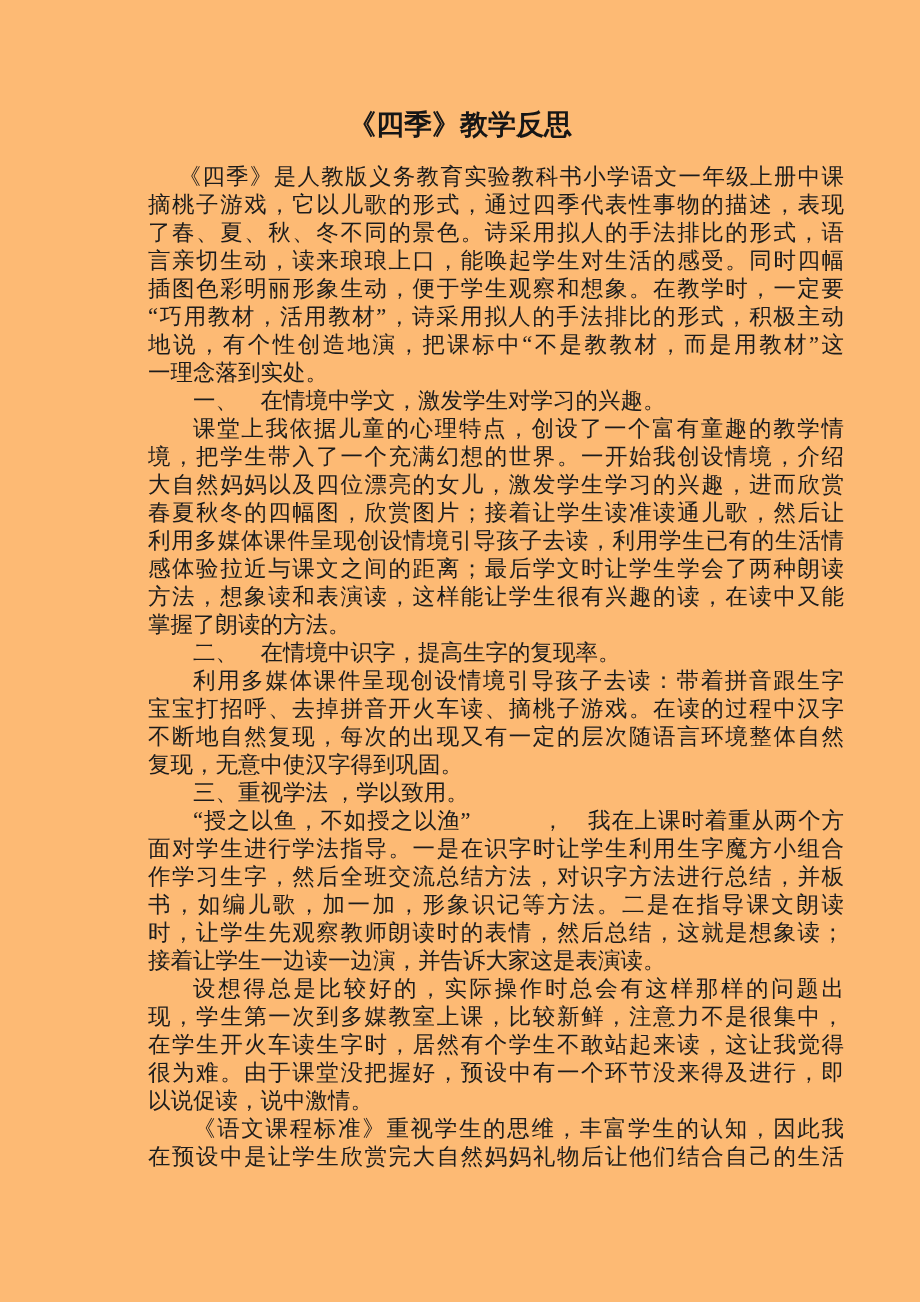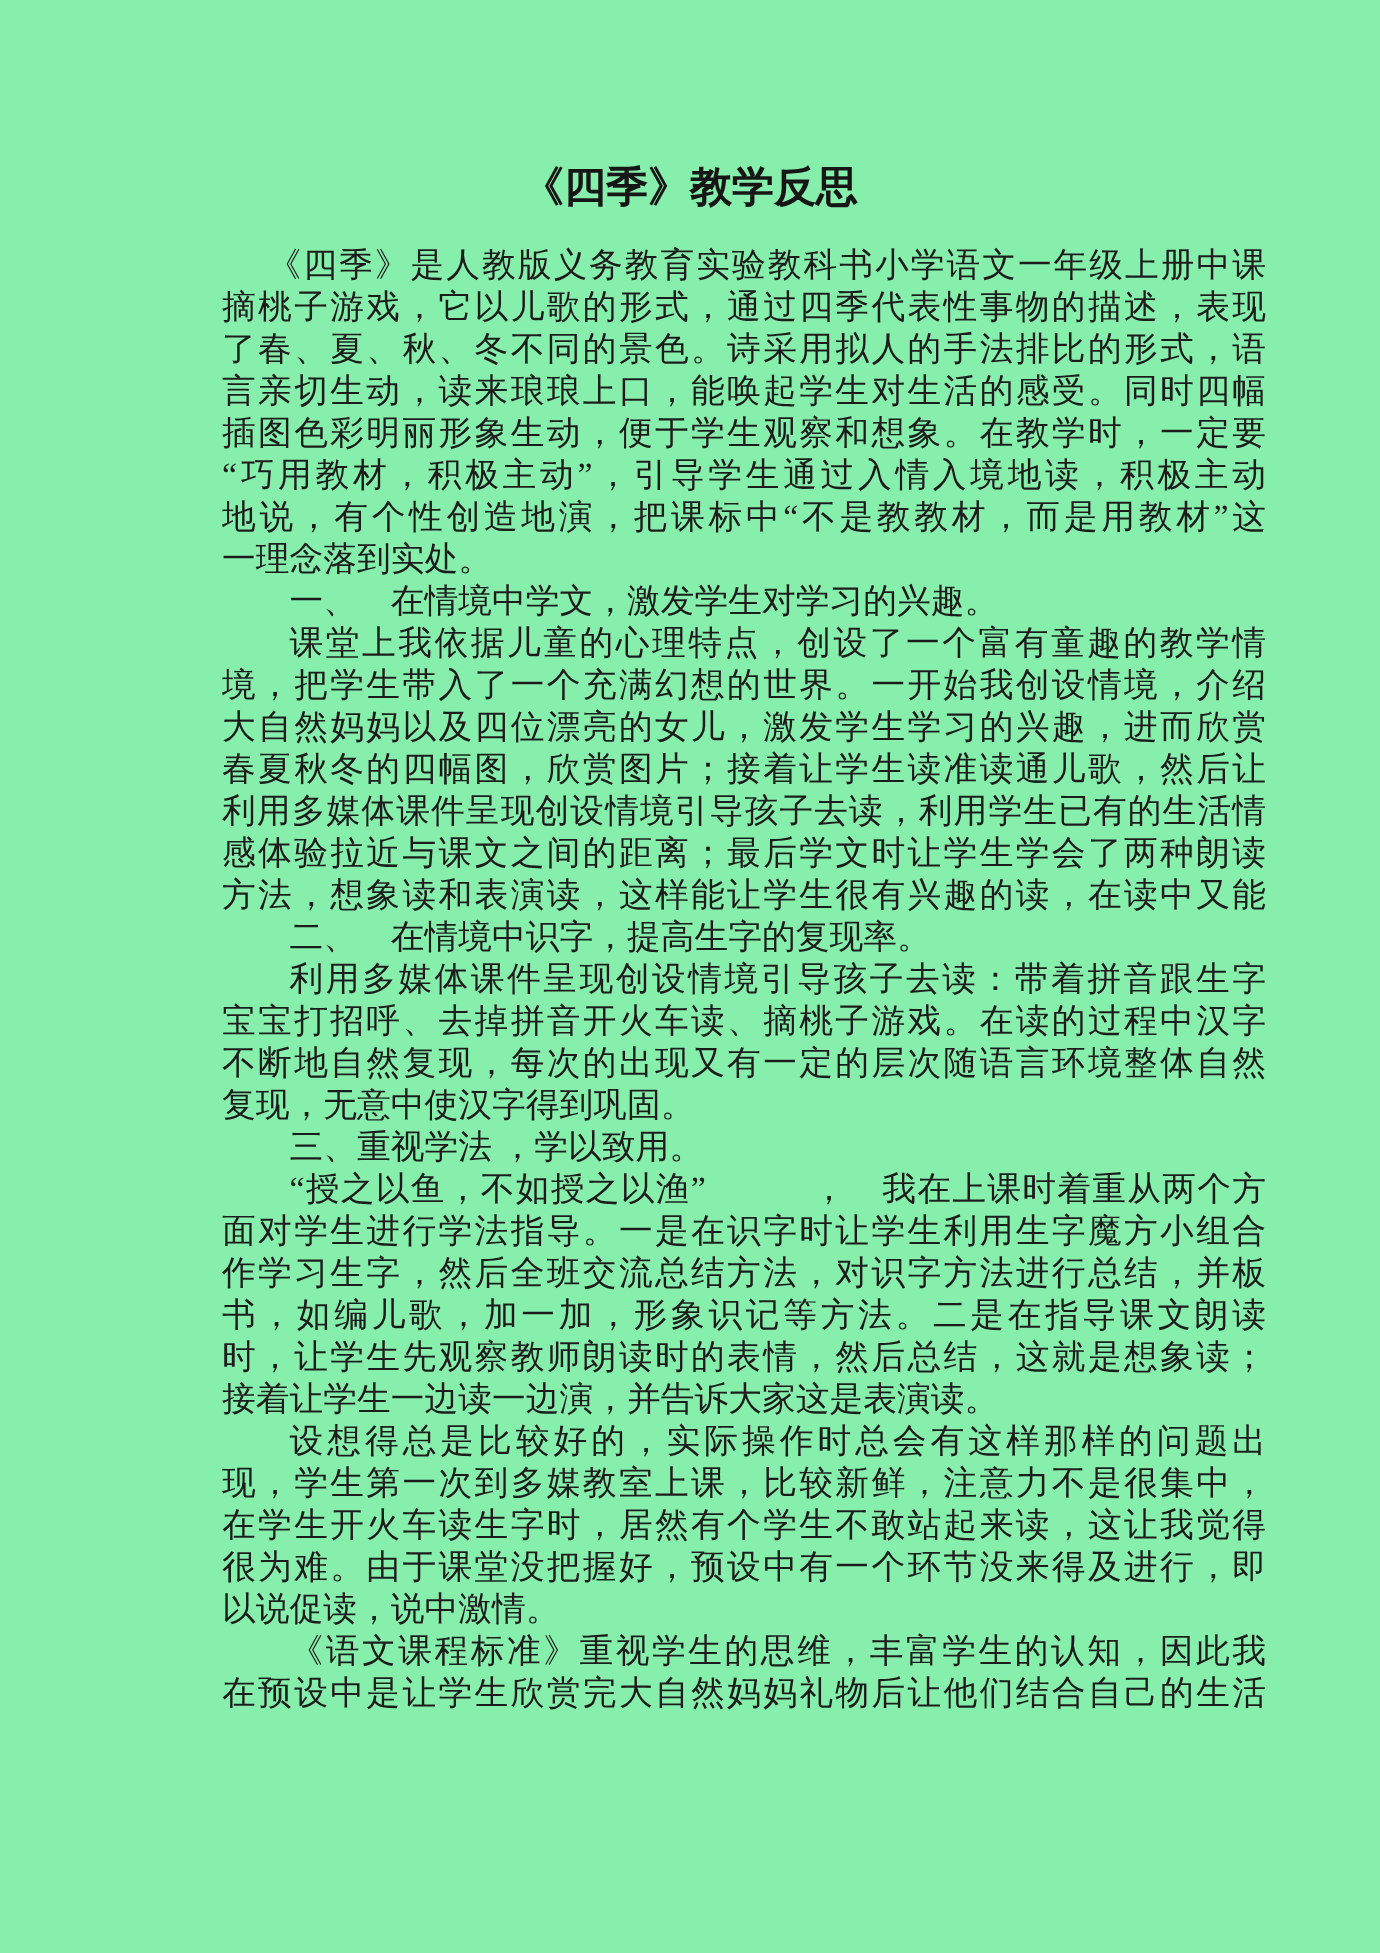--- a/index.html
+++ b/index.html
@@ -5,21 +5,21 @@
   html, body {
     margin: 0;
     padding: 0;
     background: #ffffff;
   }
   .page {
     position: relative;
     width: 920px;
     height: 1302px;
     margin: 0 auto;
-    background: #86efac;
+    background: #fdba74;
     overflow: hidden;
     font-family: "Liberation Serif", "DejaVu Serif", serif;
   }
   .doc-title {
     position: absolute;
     top: 103px;
     left: 0;
     right: 0;
     margin: 0;
     text-align: center;
@@ -58,35 +58,36 @@
 
 <div class="page">
   <h1 class="doc-title">《四季》教学反思</h1>
   <div class="content">
       <div class="para body indent-small">
         <div class="line first just">《四季》是人教版义务教育实验教科书小学语文一年级上册中课</div>
         <div class="line just">摘桃子游戏，它以儿歌的形式，通过四季代表性事物的描述，表现</div>
         <div class="line just">了春、夏、秋、冬不同的景色。诗采用拟人的手法排比的形式，语</div>
         <div class="line just">言亲切生动，读来琅琅上口，能唤起学生对生活的感受。同时四幅</div>
         <div class="line just">插图色彩明丽形象生动，便于学生观察和想象。在教学时，一定要</div>
-        <div class="line just">“巧用教材，积极主动”，引导学生通过入情入境地读，积极主动</div>
+        <div class="line just">“巧用教材，活用教材”，诗采用拟人的手法排比的形式，积极主动</div>
         <div class="line just">地说，有个性创造地演，把课标中“不是教教材，而是用教材”这</div>
         <div class="line">一理念落到实处。</div>
       </div>
       <div class="para heading">
         <div class="line first">一、　在情境中学文，激发学生对学习的兴趣。</div>
       </div>
       <div class="para body">
         <div class="line first just">课堂上我依据儿童的心理特点，创设了一个富有童趣的教学情</div>
         <div class="line just">境，把学生带入了一个充满幻想的世界。一开始我创设情境，介绍</div>
         <div class="line just">大自然妈妈以及四位漂亮的女儿，激发学生学习的兴趣，进而欣赏</div>
         <div class="line just">春夏秋冬的四幅图，欣赏图片；接着让学生读准读通儿歌，然后让</div>
         <div class="line just">利用多媒体课件呈现创设情境引导孩子去读，利用学生已有的生活情</div>
         <div class="line just">感体验拉近与课文之间的距离；最后学文时让学生学会了两种朗读</div>
         <div class="line just">方法，想象读和表演读，这样能让学生很有兴趣的读，在读中又能</div>
+        <div class="line">掌握了朗读的方法。</div>
       </div>
       <div class="para heading">
         <div class="line first">二、　在情境中识字，提高生字的复现率。</div>
       </div>
       <div class="para body">
         <div class="line first just">利用多媒体课件呈现创设情境引导孩子去读：带着拼音跟生字</div>
         <div class="line just">宝宝打招呼、去掉拼音开火车读、摘桃子游戏。在读的过程中汉字</div>
         <div class="line just">不断地自然复现，每次的出现又有一定的层次随语言环境整体自然</div>
         <div class="line">复现，无意中使汉字得到巩固。</div>
       </div>

